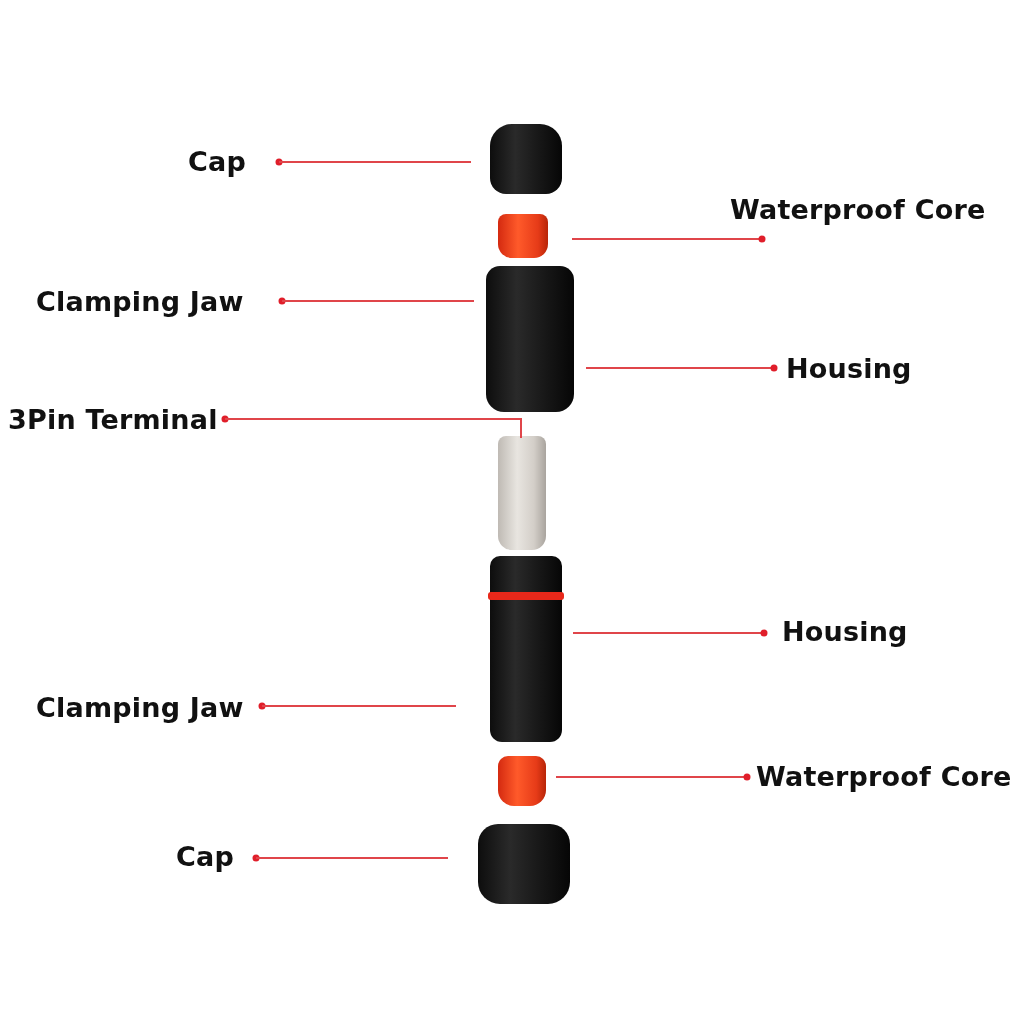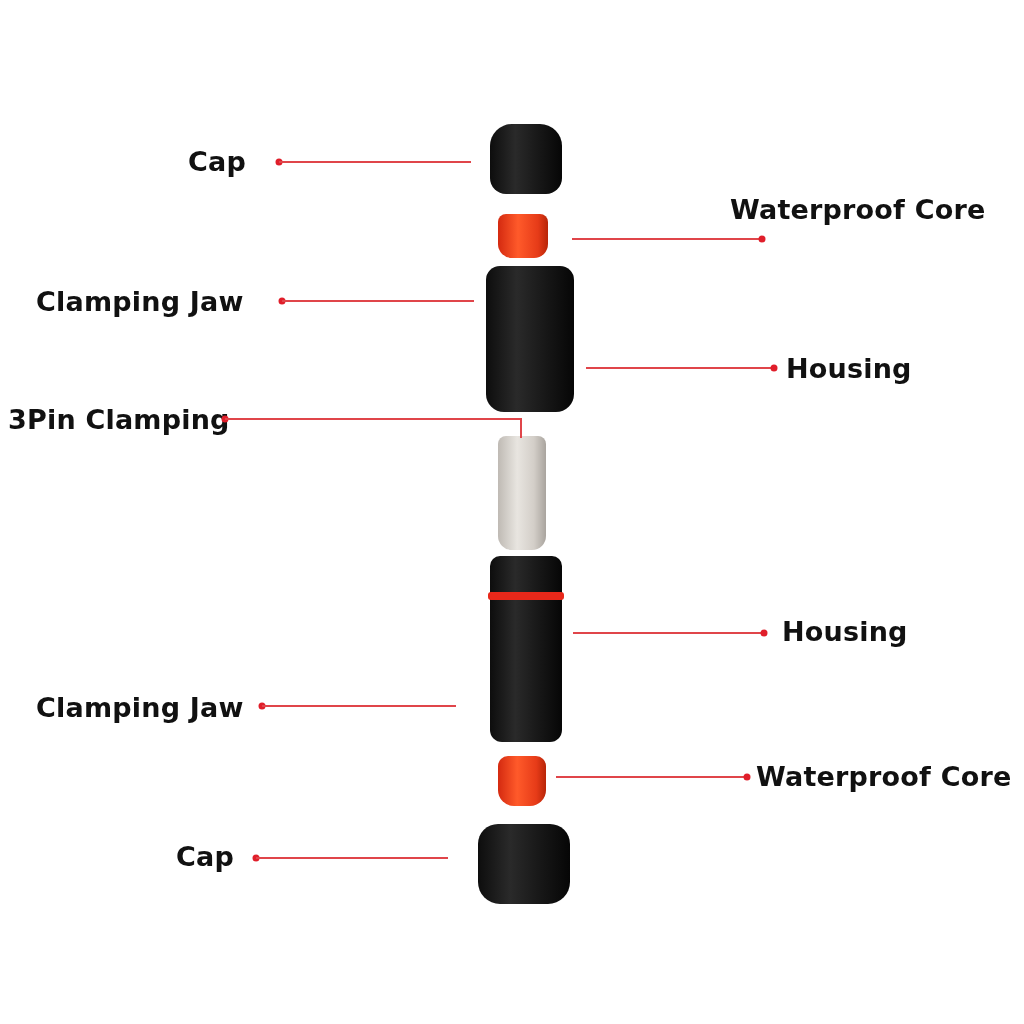--- a/index.html
+++ b/index.html
@@ -50,21 +50,21 @@
 <div class="dot" style="left:762px;top:239px;"></div>
 
 <span class="label" style="left:36px;top:288px;">Clamping Jaw</span>
 <div class="dot" style="left:282px;top:301px;"></div>
 <div class="line" style="left:282px;top:300px;width:192px;"></div>
 
 <span class="label" style="left:786px;top:355px;">Housing</span>
 <div class="line" style="left:586px;top:367px;width:188px;"></div>
 <div class="dot" style="left:774px;top:368px;"></div>
 
-<span class="label" style="left:8px;top:406px;">3Pin Clamping</span>
+<span class="label" style="left:8px;top:406px;">3Pin Terminal</span>
 <div class="dot" style="left:225px;top:419px;"></div>
 <div class="line" style="left:225px;top:418px;width:297px;"></div>
 <div class="vline" style="left:520px;top:418px;height:20px;"></div>
 
 <span class="label" style="left:782px;top:618px;">Housing</span>
 <div class="line" style="left:573px;top:632px;width:191px;"></div>
 <div class="dot" style="left:764px;top:633px;"></div>
 
 <span class="label" style="left:36px;top:694px;">Clamping Jaw</span>
 <div class="dot" style="left:262px;top:706px;"></div>

